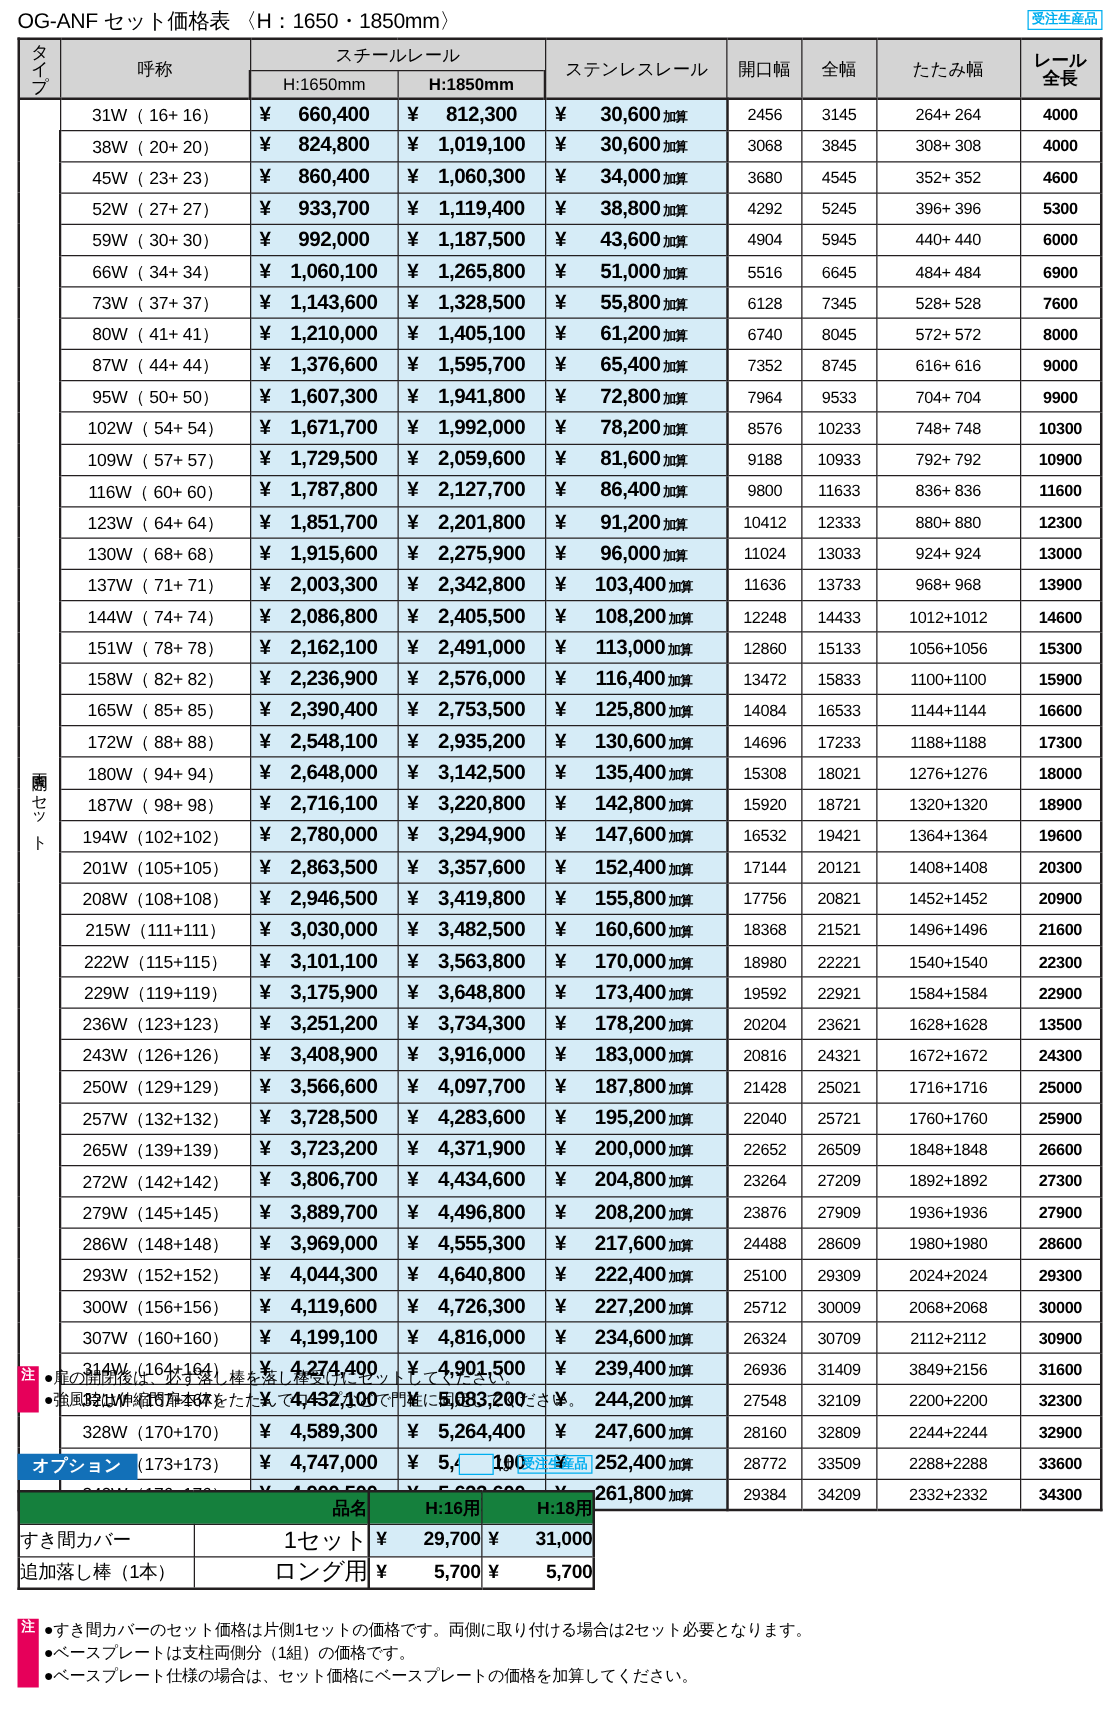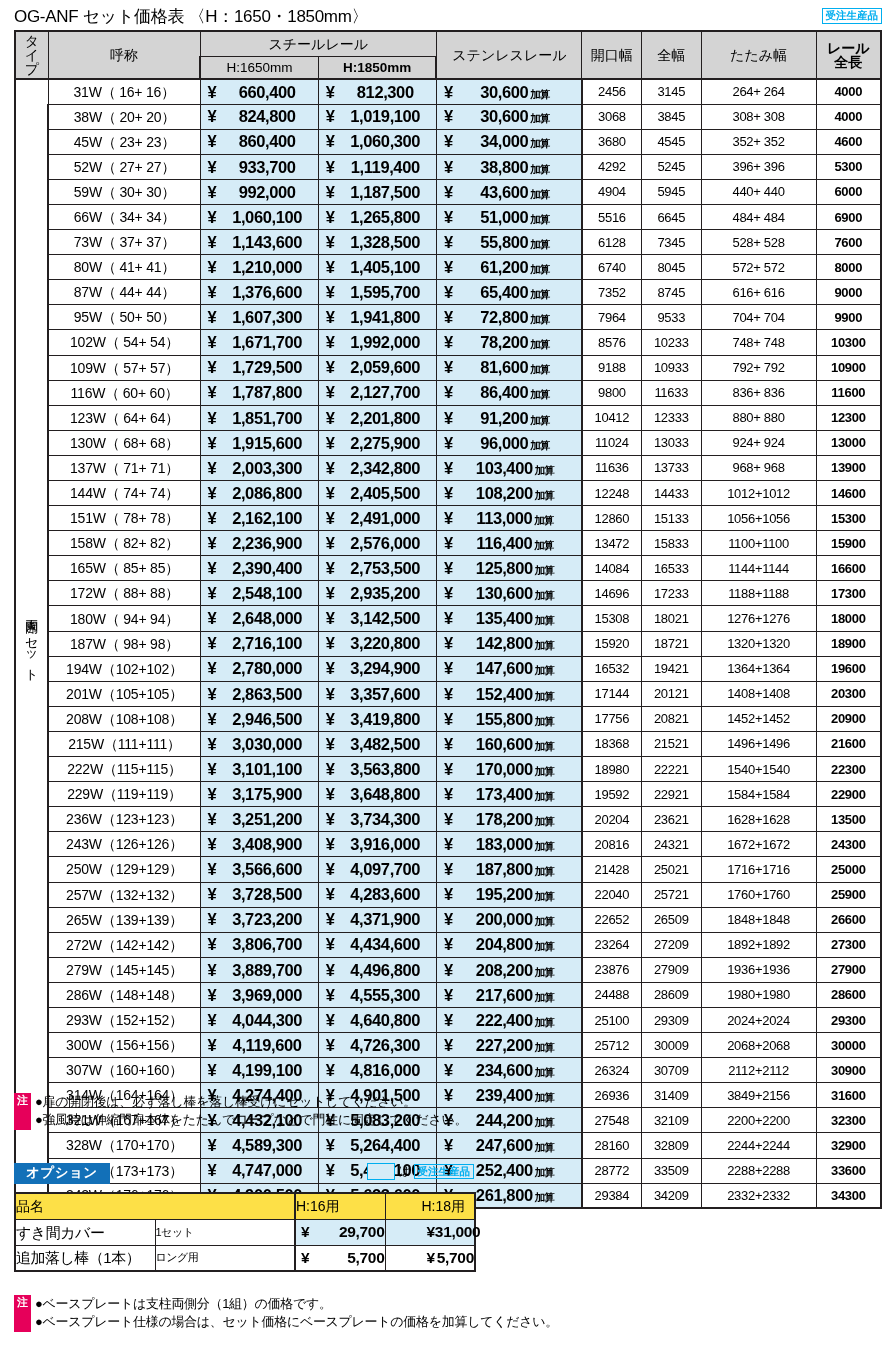--- a/index.html
+++ b/index.html
@@ -195,47 +195,47 @@
     table-layout: fixed;
   }
   table.opt th, table.opt td {
     border: 1px solid #231f20;
     padding: 0;
     height: 26px;
     vertical-align: middle;
     line-height: 1;
   }
   table.opt thead th {
-    background: #fde047;
-    font-weight: 400;
+    background: #15803d;
+    font-weight: 700;
     font-size: 14px;
-    text-align: left;
+    text-align: right;
   }
   col.o-a { width: 140px; }
   col.o-b { width: 140px; }
   col.o-c { width: 90px; }
   col.o-d { width: 90px; }
   td.opt-name {
     font-size: 15px; text-align: left; padding-left: 5px;
     letter-spacing: -0.5px; white-space: nowrap;
   }
   td.opt-sub {
-    font-size: 11px; text-align: left; padding-left: 8px;
+    font-size: 19px; text-align: right; padding-left: 8px;
     letter-spacing: -0.5px; white-space: nowrap;
   }
   td.opt-price {
     font-size: 15.5px; font-weight: 700; text-align: right;
     padding-right: 6px; white-space: nowrap; letter-spacing: -0.3px;
   }
   td.opt-price .yen { float: left; padding-left: 5px; }
   td.opt-price.hl { background: #d6ecf7; }
   td.opt-price .kasan { font-size: 9.5px; font-weight: 700; letter-spacing: -1px; }
   td.opt-dash { text-align: center; font-size: 15px; }
   table.opt th:first-child, table.opt td:first-child { border-left: 2px solid #231f20; }
-  table.opt th:last-child, table.opt td:last-child { border-right: 2px solid #231f20; padding-left: 36px; }
+  table.opt th:last-child, table.opt td:last-child { border-right: 2px solid #231f20; }
   table.opt thead th { border-top: 2px solid #231f20; }
   table.opt tbody tr:last-child td { border-bottom: 2px solid #231f20; }
   table.opt th.o-head-name { border-right: 2px solid #231f20; }
   table.opt td.opt-span-sep { border-right: 2px solid #231f20; }
 </style>
 </head>
 <body>
 
 <div class="page">
 
@@ -777,18 +777,19 @@
           <td class="opt-sub opt-span-sep">ロング用</td>
           <td class="opt-price"><span class="yen">¥</span>5,700</td>
           <td class="opt-price"><span class="yen">¥</span>5,700</td>
         </tr>
       </tbody>
   </table>
 
   <div class="note-block" id="note-bottom-block" style="left:14px; top:1295px; width:830px;">
     <div class="note-bar">注</div>
     <div class="note-lines" id="note-bottom-lines">
+        <div>●すき間カバーのセット価格は片側1セットの価格です。両側に取り付ける場合は2セット必要となります。</div>
         <div>●ベースプレートは支柱両側分（1組）の価格です。</div>
         <div>●ベースプレート仕様の場合は、セット価格にベースプレートの価格を加算してください。</div>
       </div>
   </div>
 
 </div>
 
 </body></html>

